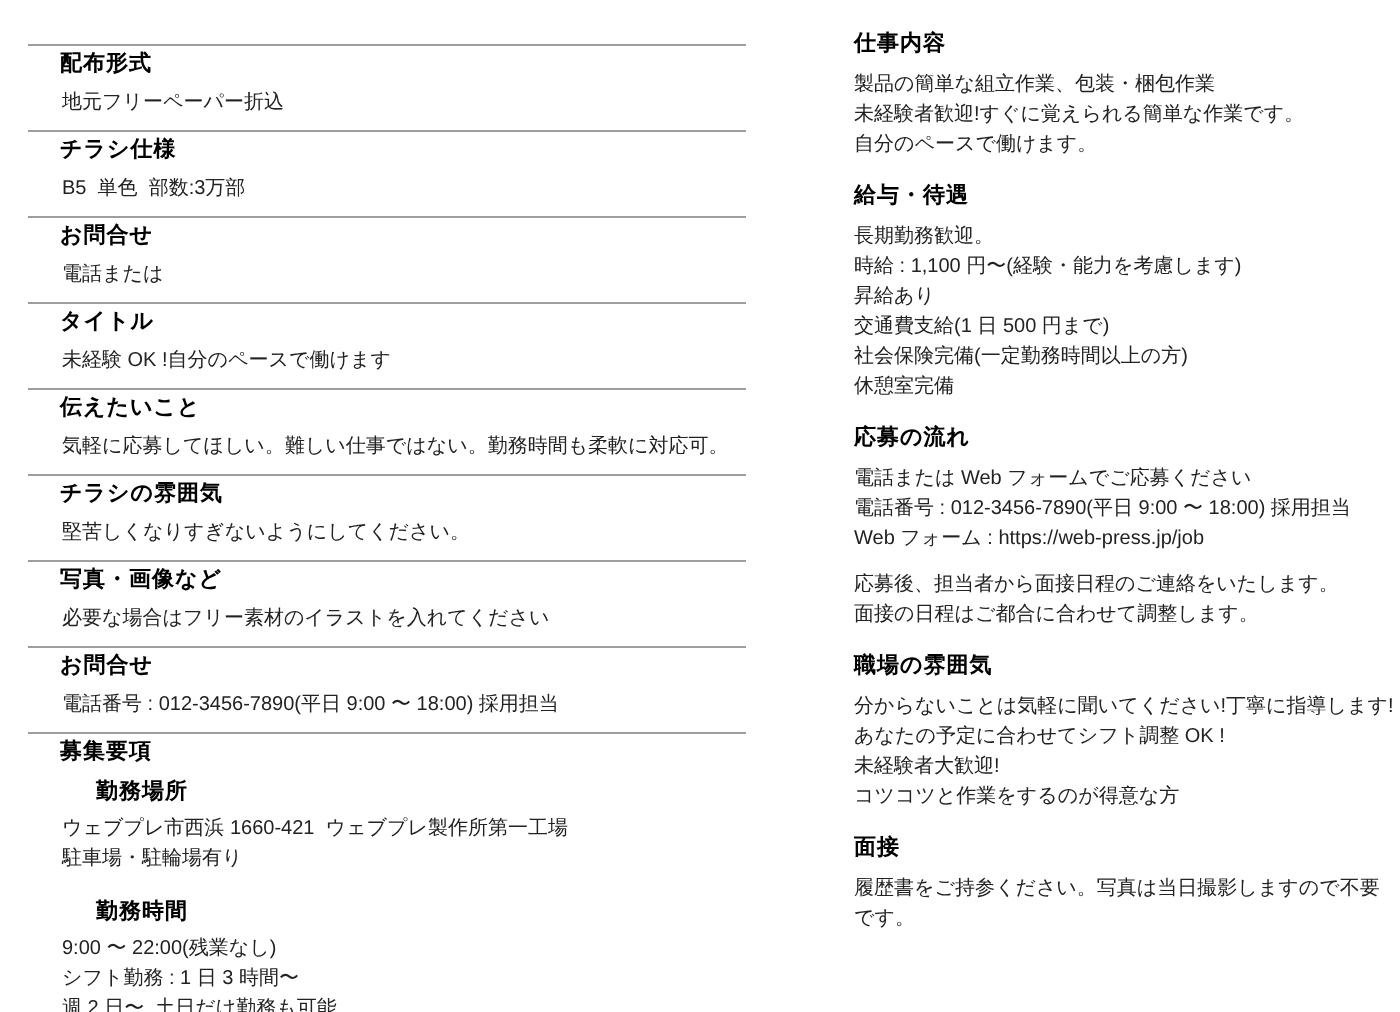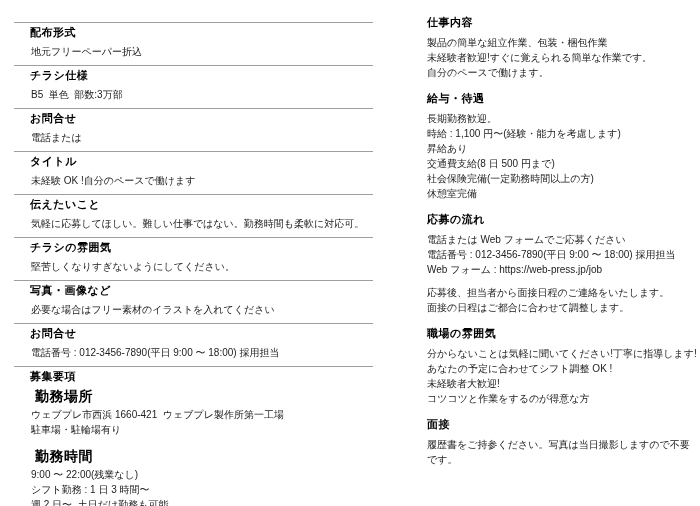--- a/index.html
+++ b/index.html
@@ -24,22 +24,22 @@
     font-size: 10px; line-height: 15px; min-height: 15px;
     color: #222; white-space: pre-wrap;
   }
   .lsection > .line { padding-left: 17px; }
   .line:empty { min-height: 8px; }
 
   
   .group { margin: 6px 0 0 17px; }
   .group + .group { margin-top: 12px; }
   .gtitle {
-    font-size: 14px; font-weight: bold; color: #000;
-    line-height: 14px; margin: 0 0 4px 4px; letter-spacing: 0.5px;
+    font-size: 11px; font-weight: bold; color: #000;
+    line-height: 14px; margin: 0 0 4px 17px; letter-spacing: 0.5px;
   }
 
   
   .rsection { margin-bottom: 11px; }
   .rtitle {
     font-size: 11px; font-weight: bold; color: #000;
     line-height: 14px; margin: 0 0 6px 0; letter-spacing: 0.5px;
   }
 </style>
 </head>
@@ -115,21 +115,21 @@
       <div class="line">製品の簡単な組立作業、包装・梱包作業</div>
       <div class="line">未経験者歓迎!すぐに覚えられる簡単な作業です。</div>
       <div class="line">自分のペースで働けます。</div>
     </div>
 
     <div class="rsection">
       <h3 class="rtitle">給与・待遇</h3>
       <div class="line">長期勤務歓迎。</div>
       <div class="line">時給 : 1,100 円〜(経験・能力を考慮します)</div>
       <div class="line">昇給あり</div>
-      <div class="line">交通費支給(8 日 500 円まで)</div>
+      <div class="line">交通費支給(1 日 500 円まで)</div>
       <div class="line">社会保険完備(一定勤務時間以上の方)</div>
       <div class="line">休憩室完備</div>
     </div>
 
     <div class="rsection">
       <h3 class="rtitle">応募の流れ</h3>
       <div class="line">電話または Web フォームでご応募ください</div>
       <div class="line">電話番号 : 012-3456-7890(平日 9:00 〜 18:00) 採用担当</div>
       <div class="line">Web フォーム : https://web-press.jp/job</div>
       <div class="line"></div>

